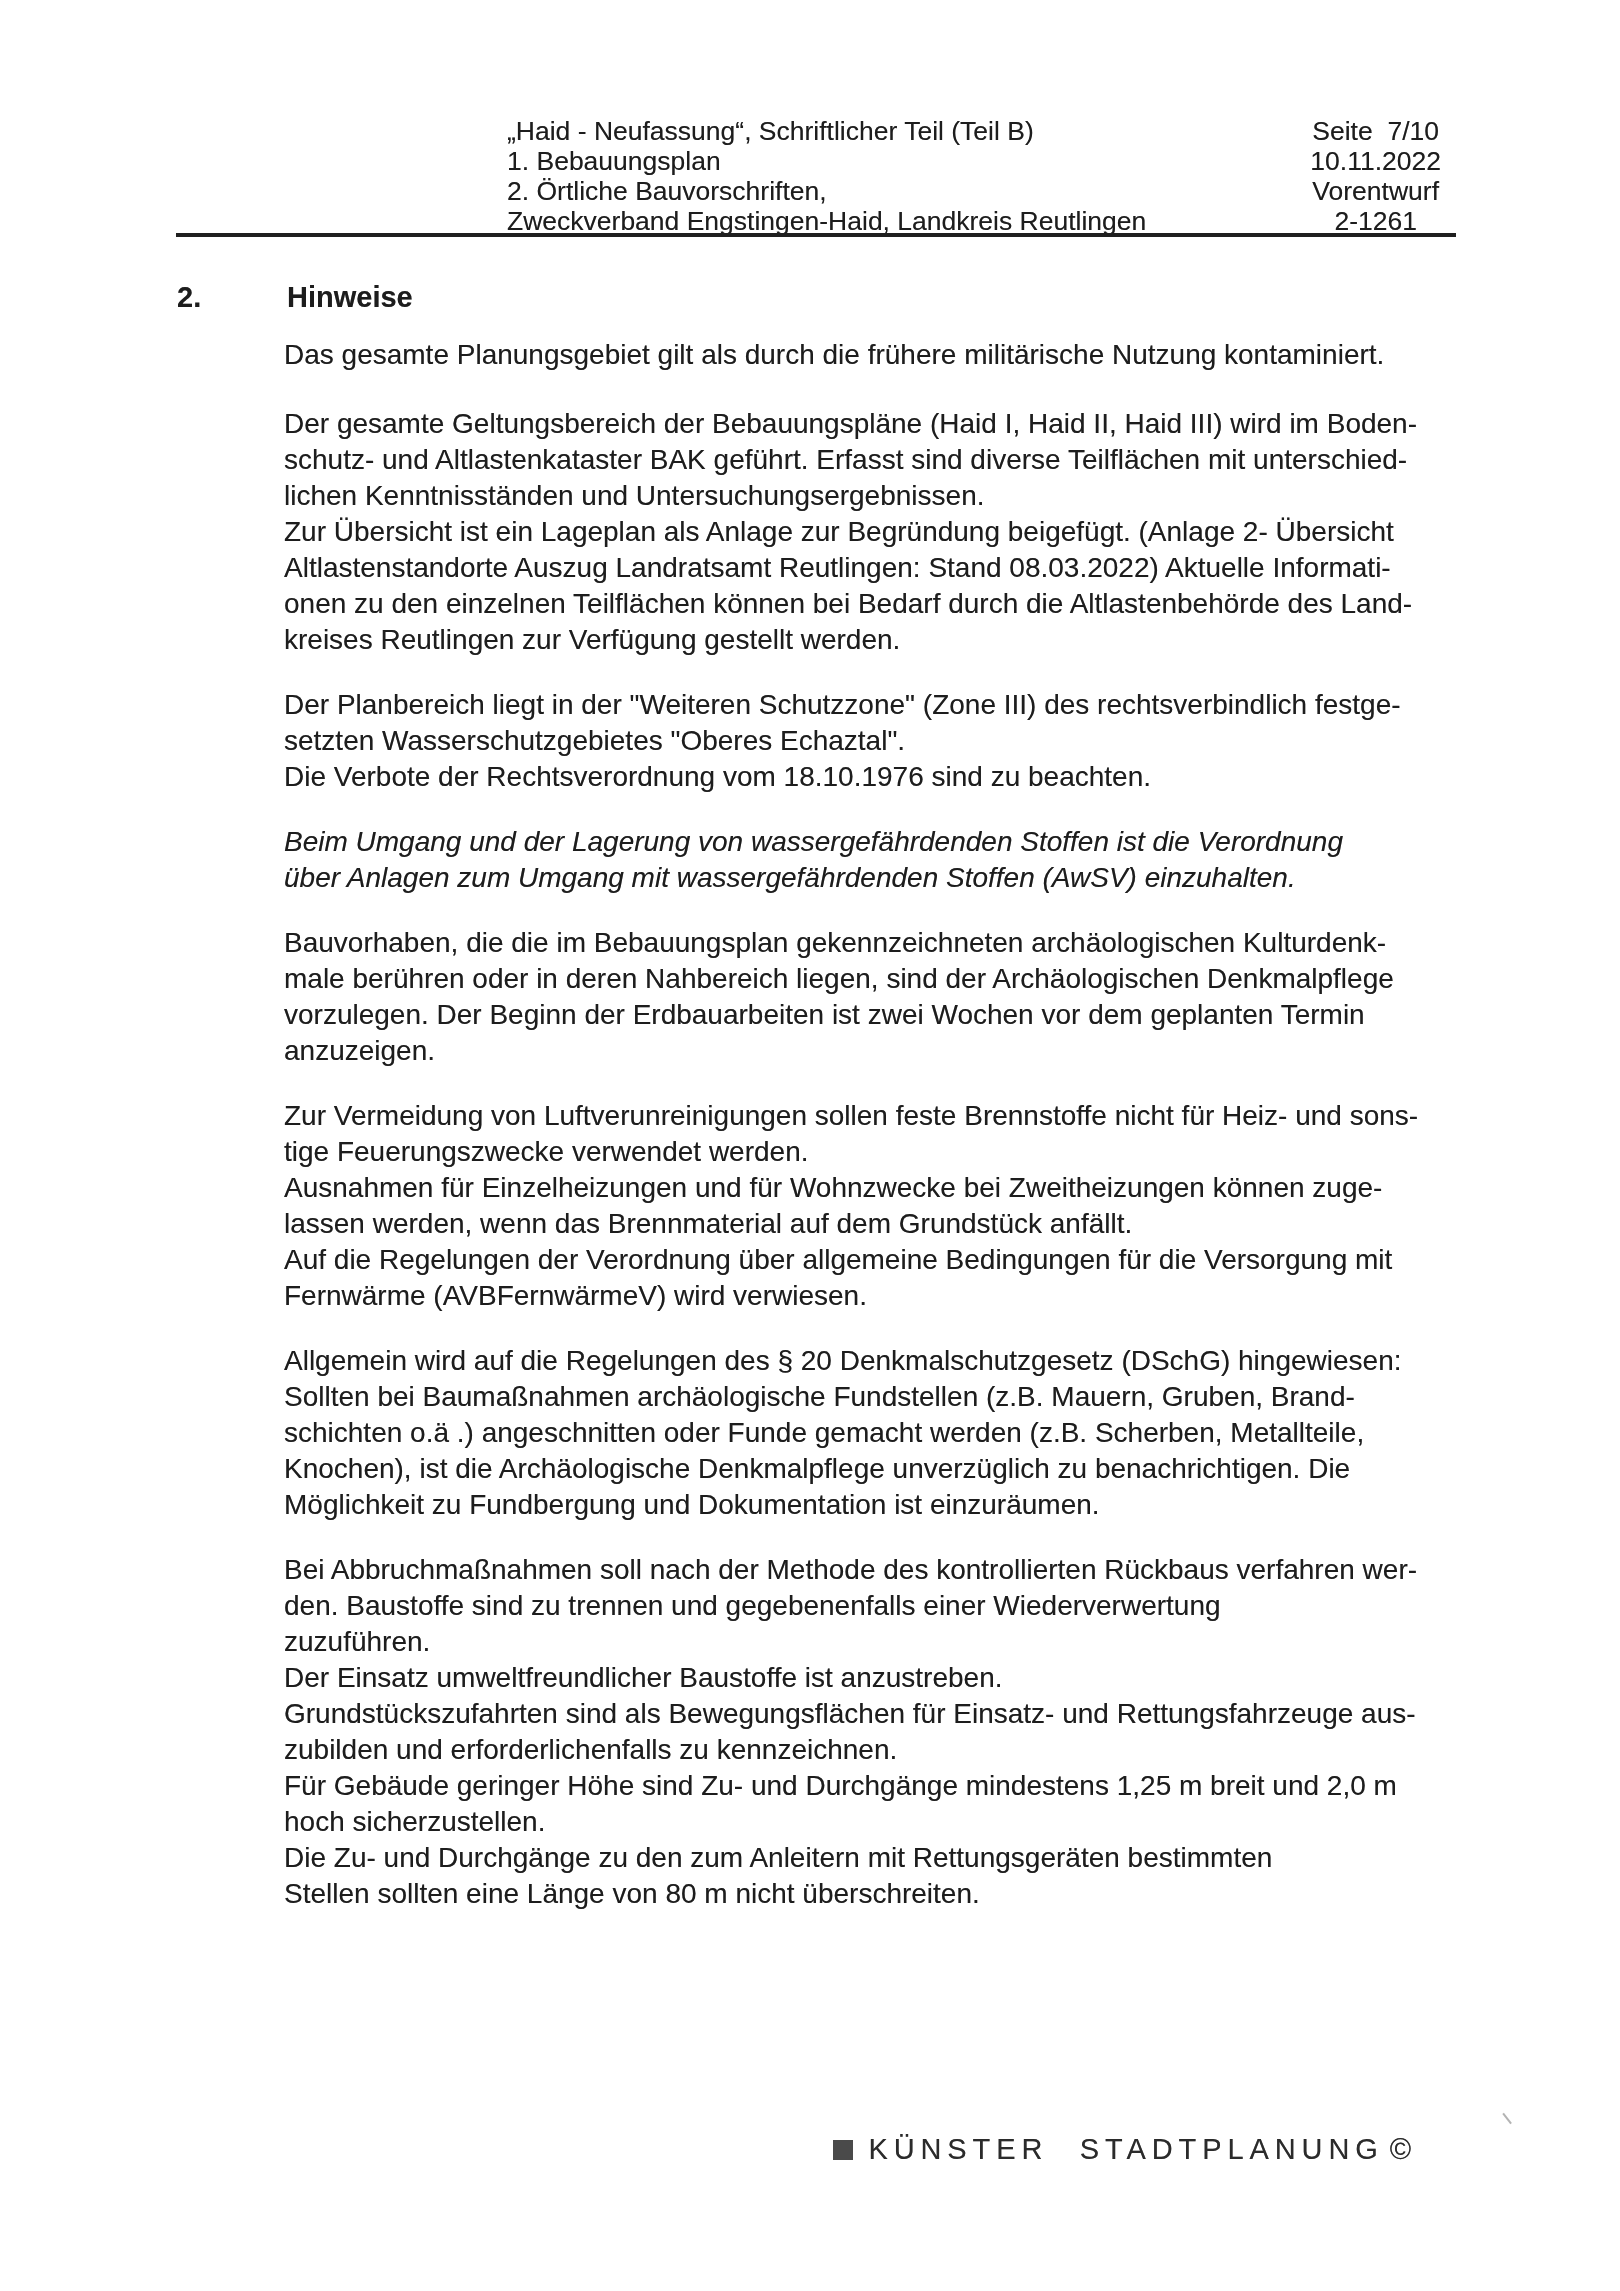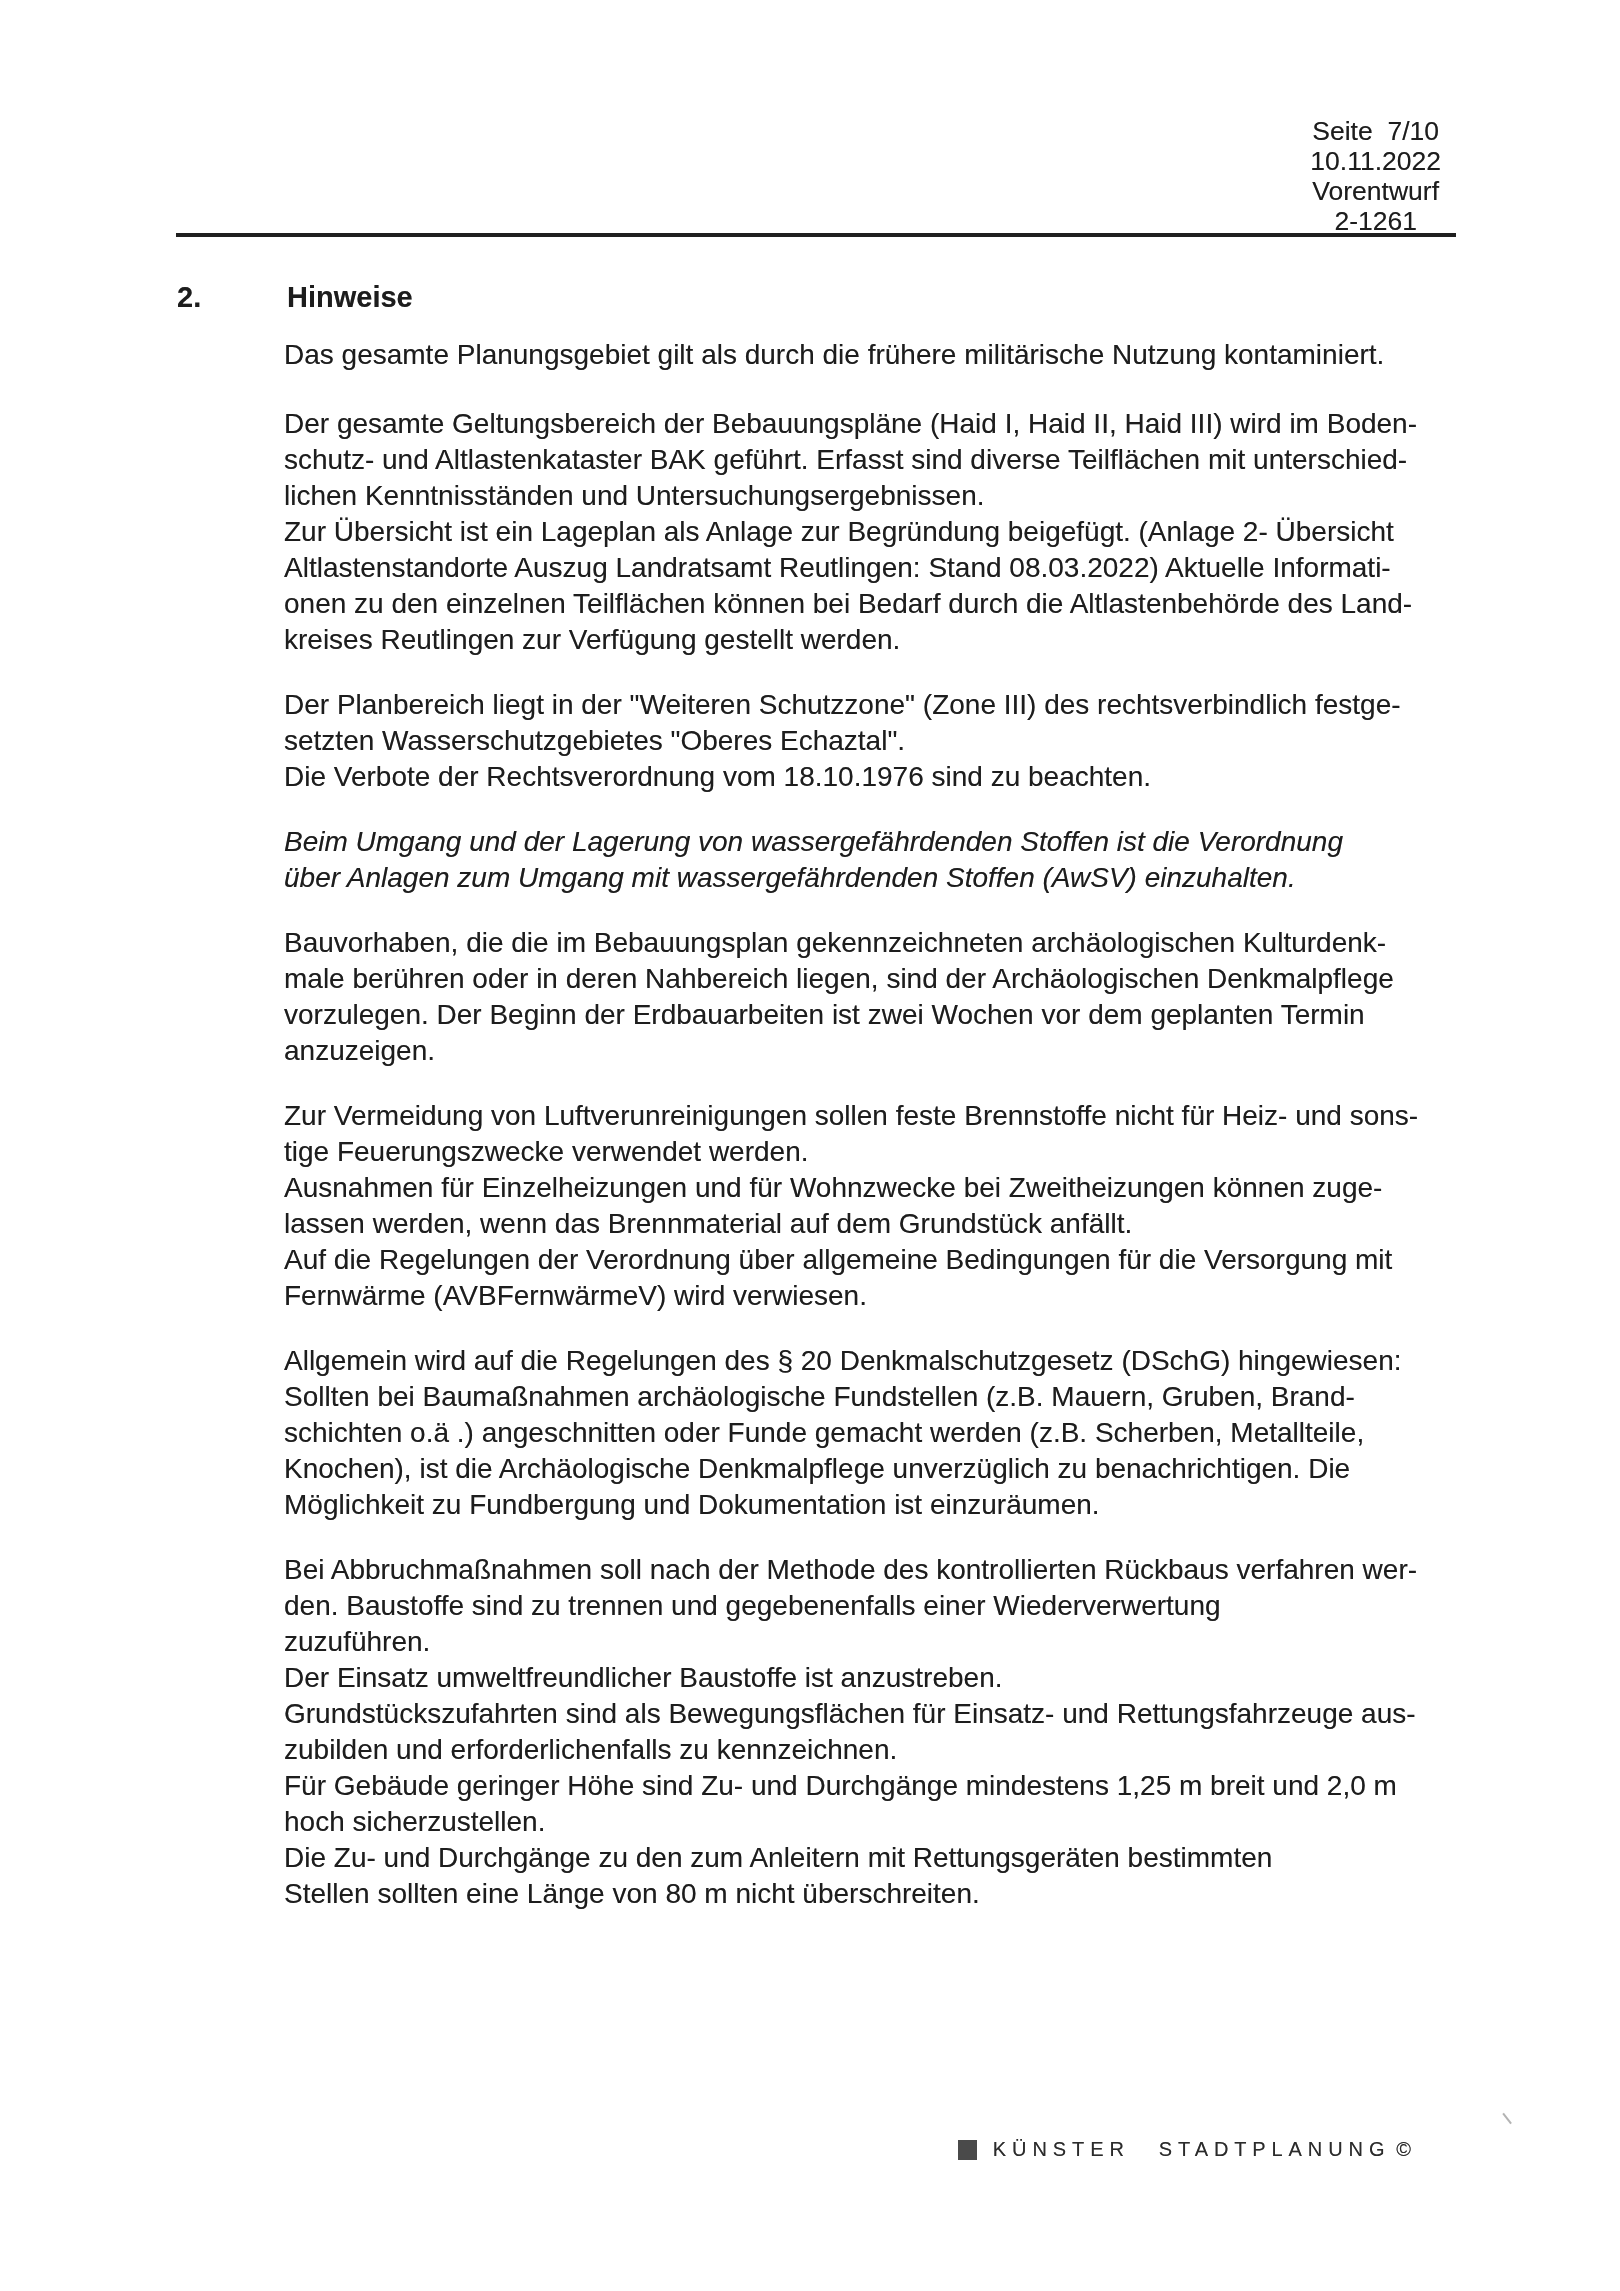--- a/index.html
+++ b/index.html
@@ -72,21 +72,21 @@
   .para.first { margin-bottom: 33px; }
   .para.italic { font-style: italic; }
 
   
   .footer {
     position: absolute;
     top: 2137px;
     right: 209px;
     display: flex;
     align-items: center;
-    font-size: 20px;
+    font-size: 29px;
     line-height: 25.5px;
     color: #2b2b2b;
   }
   .footer .sq {
     display: inline-block;
     width: 19.6px;
     height: 19.6px;
     background: #4a4a4a;
     margin-right: 15.7px;
   }
@@ -110,20 +110,24 @@
     background: #8a8a8a;
     opacity: 0.65;
     transform: rotate(-38deg);
   }
 </style>
 </head>
 <body>
 
 <div class="page">
 
+  <div class="header-left">„Haid - Neufassung“, Schriftlicher Teil (Teil B)
+1. Bebauungsplan
+2. Örtliche Bauvorschriften,
+Zweckverband Engstingen-Haid, Landkreis Reutlingen</div>
 
   <div class="header-right">Seite  7/10
 10.11.2022
 Vorentwurf
 2-1261</div>
 
   <div class="header-rule"></div>
 
   <div class="section-heading">
     <span class="sec-num">2.</span><span class="sec-title">Hinweise</span>

